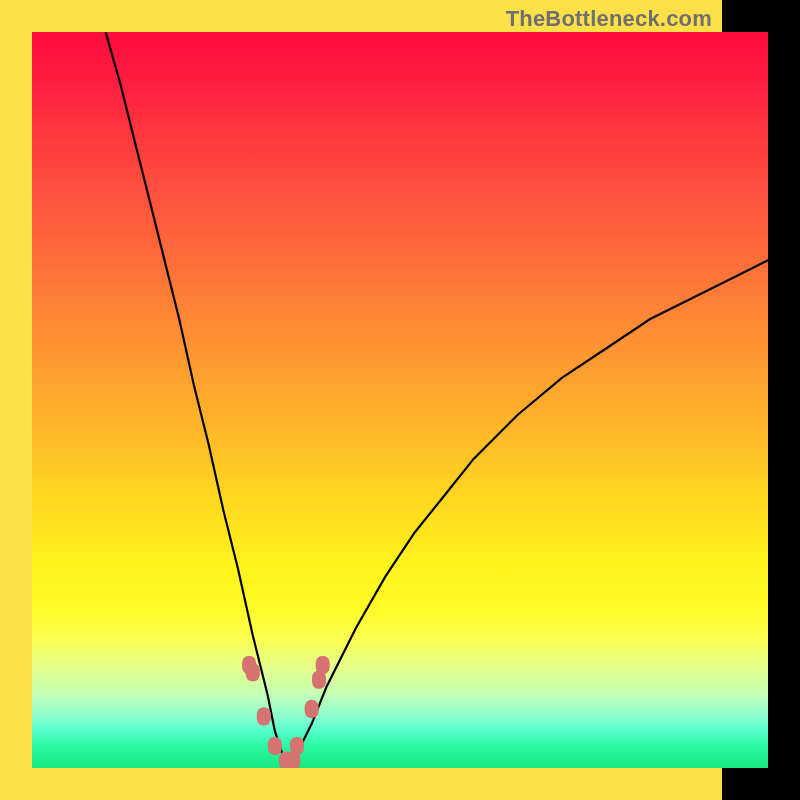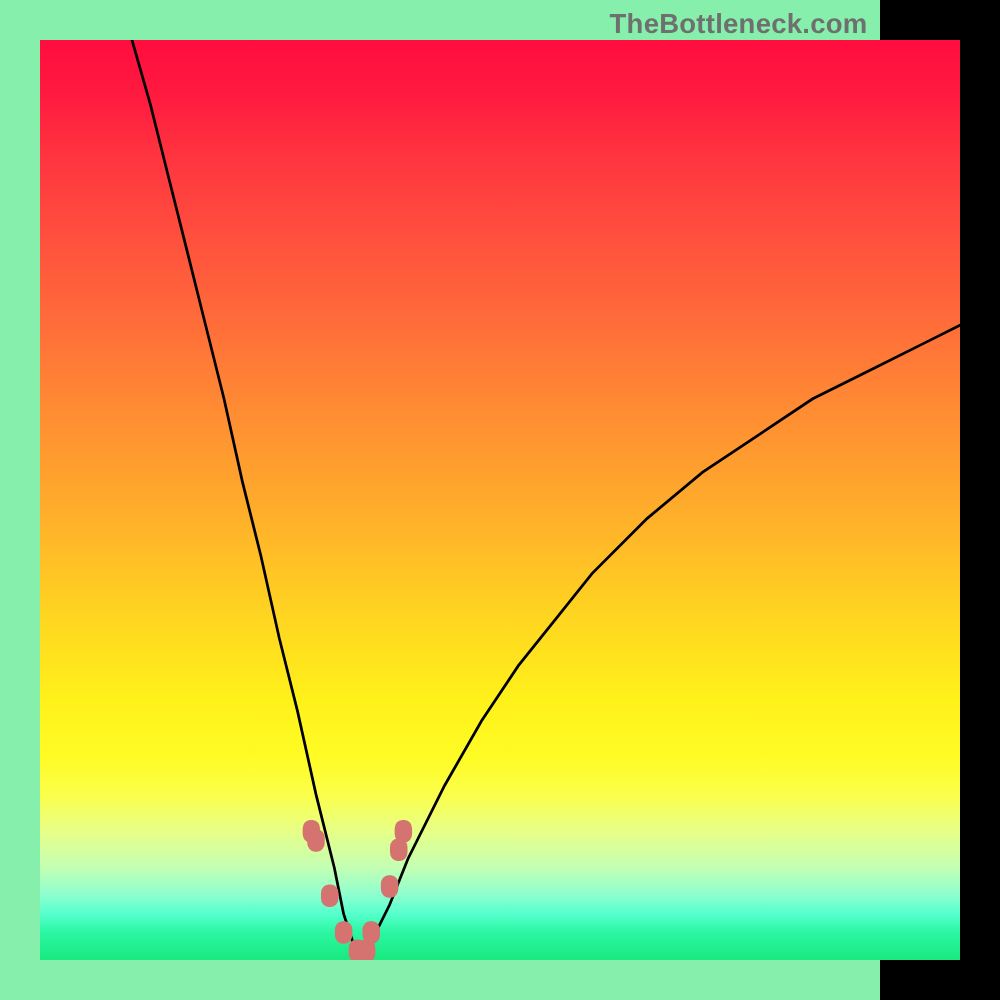--- a/index.html
+++ b/index.html
@@ -10,21 +10,22 @@
     background: #000;
     overflow: hidden;
     font-family: Arial, Helvetica, sans-serif;
   }
   .frame {
     position: absolute;
     top: 0;
     left: 0;
     width: 704px;
     height: 800px;
-    background: #86efac;
+    background: #fde047;
+    padding-left: 18px;
   }
   .plot {
     position: absolute;
     top: 32px;
     left: 32px;
     width: 736px;
     height: 736px;
     overflow: hidden;
   }
   .gradient {

